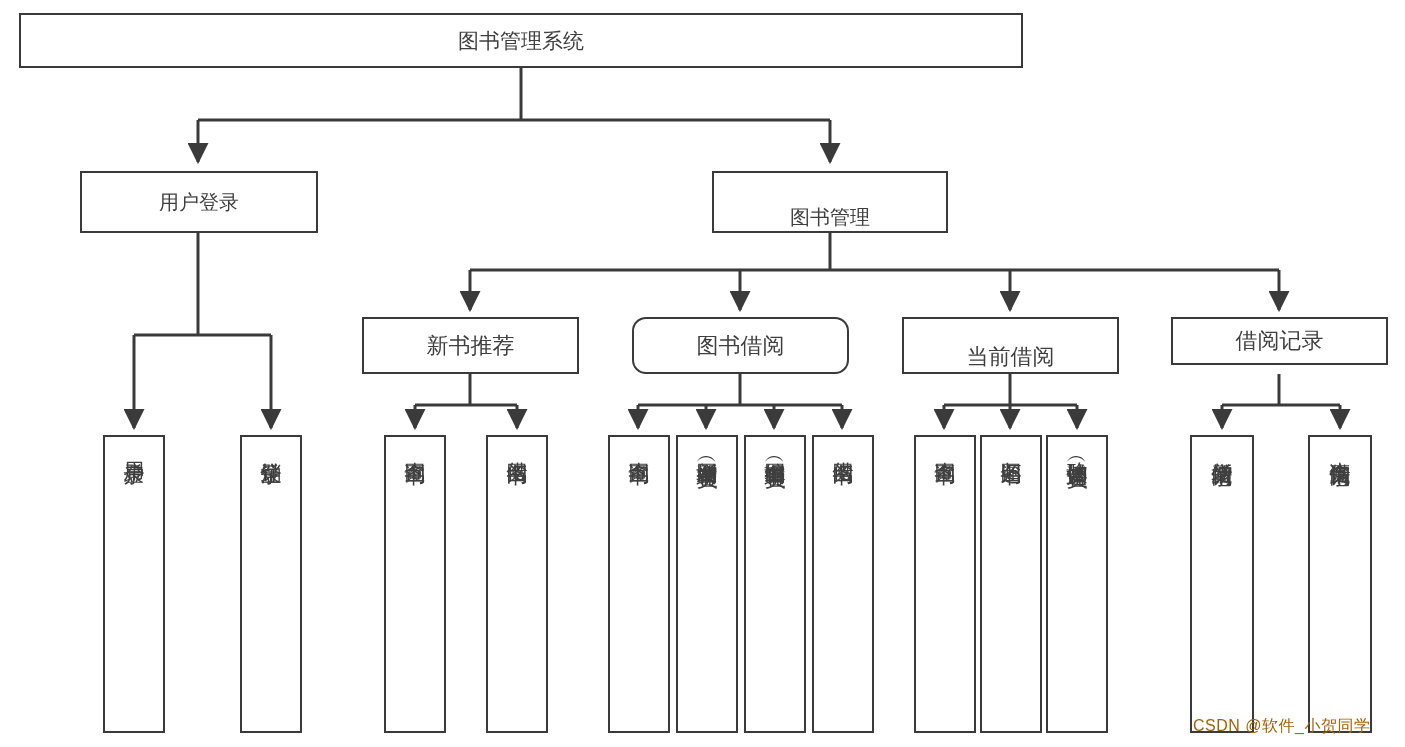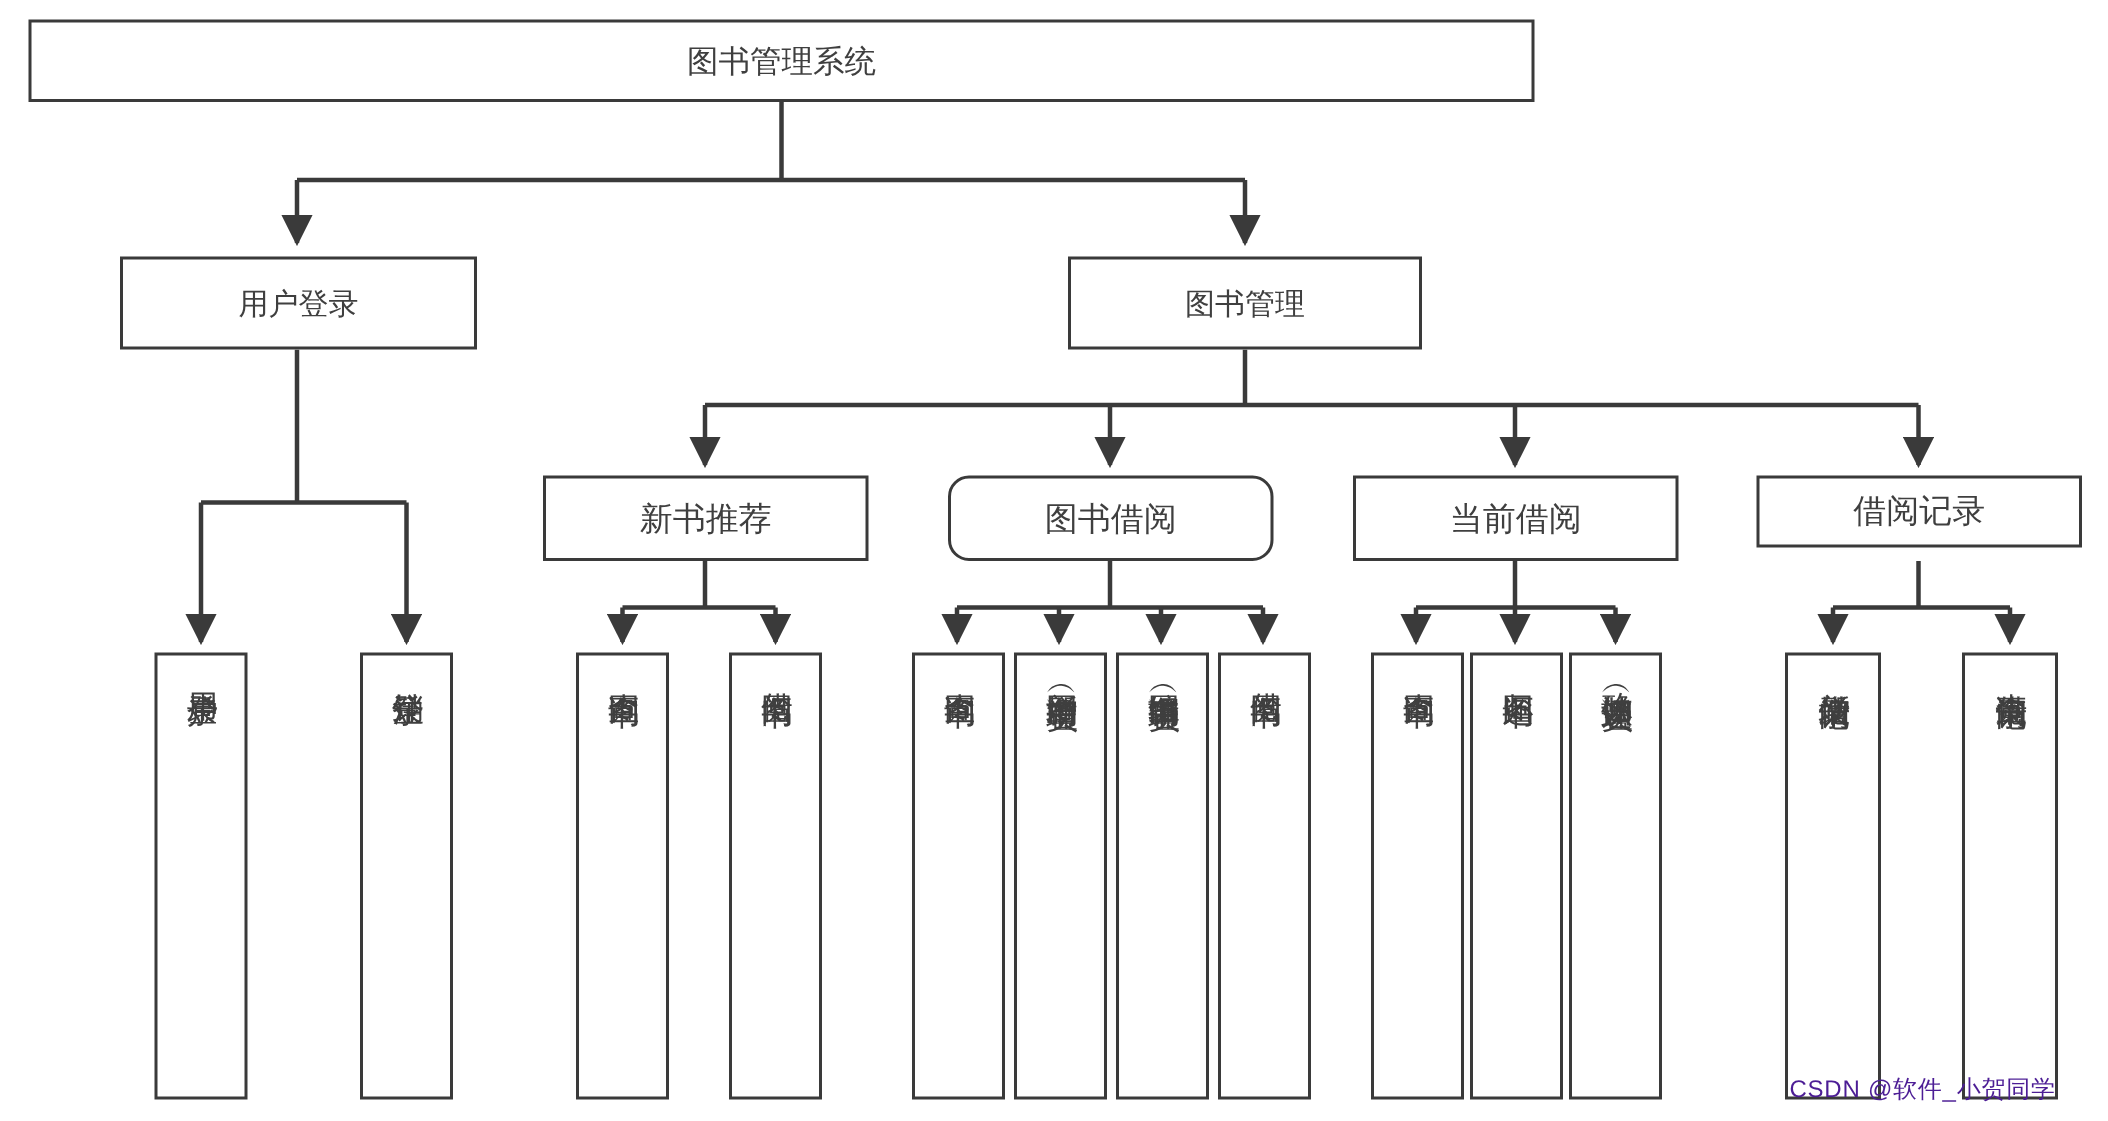--- a/index.html
+++ b/index.html
@@ -58,21 +58,21 @@
     line-height: 1.14;
     letter-spacing: 1px;
     color: #3f3f3f;
     white-space: nowrap;
   }
   .hlabel {
     white-space: nowrap;
   }
   .watermark {
     position: absolute;
-    color: #4c1d95;
+    color: #a16207;
     font-size: 16px;
     letter-spacing: 0.5px;
     white-space: nowrap;
     text-align: right;
   }
 </style>
 </head>
 <body>
 
 <div id="diagram-root">
@@ -127,31 +127,31 @@
     </g>
   </svg>
 
   <div class="node root" style="left:19px; top:13px; width:1004px; height:55px;">
     <span class="hlabel">图书管理系统</span>
   </div>
 
   <div class="node tier1" style="left:80px; top:171px; width:238px; height:62px;">
     <span class="hlabel">用户登录</span>
   </div>
-  <div class="node tier1" style="left:712px; top:171px; width:236px; height:62px;">
+  <div class="node tier1" style="left:712px; top:171px; width:236px; height:62px;align-items:flex-end;">
     <span class="hlabel">图书管理</span>
   </div>
 
   <div class="node tier2" style="left:362px; top:317px; width:217px; height:57px;">
     <span class="hlabel">新书推荐</span>
   </div>
   <div class="node tier2" style="left:632px; top:317px; width:217px; height:57px;border-radius:14px;">
     <span class="hlabel">图书借阅</span>
   </div>
-  <div class="node tier2" style="left:902px; top:317px; width:217px; height:57px;">
+  <div class="node tier2" style="left:902px; top:317px; width:217px; height:57px;align-items:flex-end;">
     <span class="hlabel">当前借阅</span>
   </div>
   <div class="node tier2" style="left:1171px; top:317px; width:217px; height:48px;">
     <span class="hlabel">借阅记录</span>
   </div>
 
   <div class="node leaf" style="left:103px; top:435px; width:62px; height:298px;">
     <span class="vlabel">用户登录</span>
   </div>
   <div class="node leaf" style="left:240px; top:435px; width:62px; height:298px;">

